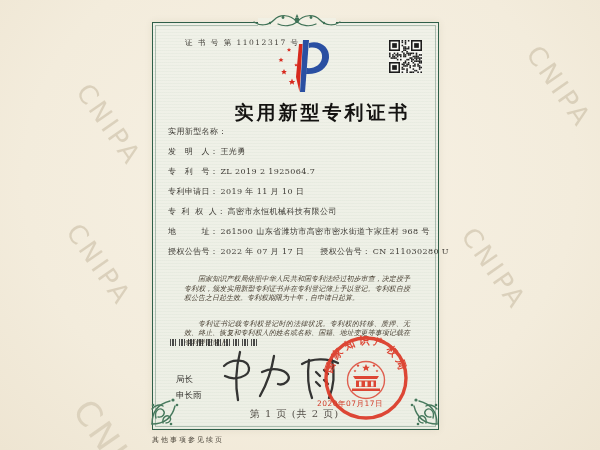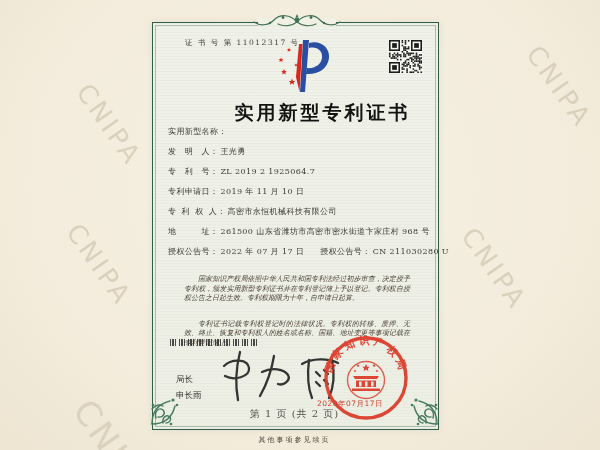--- a/index.html
+++ b/index.html
@@ -59,21 +59,21 @@
   .seal-date{
     position:absolute;left:302px;top:399px;width:96px;text-align:center;
     font-size:7.5px;letter-spacing:0.5px;color:#d23b28;white-space:nowrap;
     font-family:"DejaVu Sans","Liberation Sans",sans-serif;
   }
   .page-note{
     position:absolute;left:152px;top:407px;width:285px;text-align:center;
     font-size:10px;color:#55514a;letter-spacing:1px;
   }
   .cont-note{
-    position:absolute;left:152px;top:435px;width:285px;text-align:center;
+    position:absolute;left:152px;top:435px;width:285px;
     font-size:7px;color:#4c463c;letter-spacing:2px;
   }
   .ornament-top{position:absolute;left:252px;top:11px;}
   .flourish{position:absolute;}
   .flourish.bl{left:149px;top:385px;}
   .flourish.br{left:398px;top:385px;transform:scaleX(-1);}
 </style>
 </head>
 <body>
 

